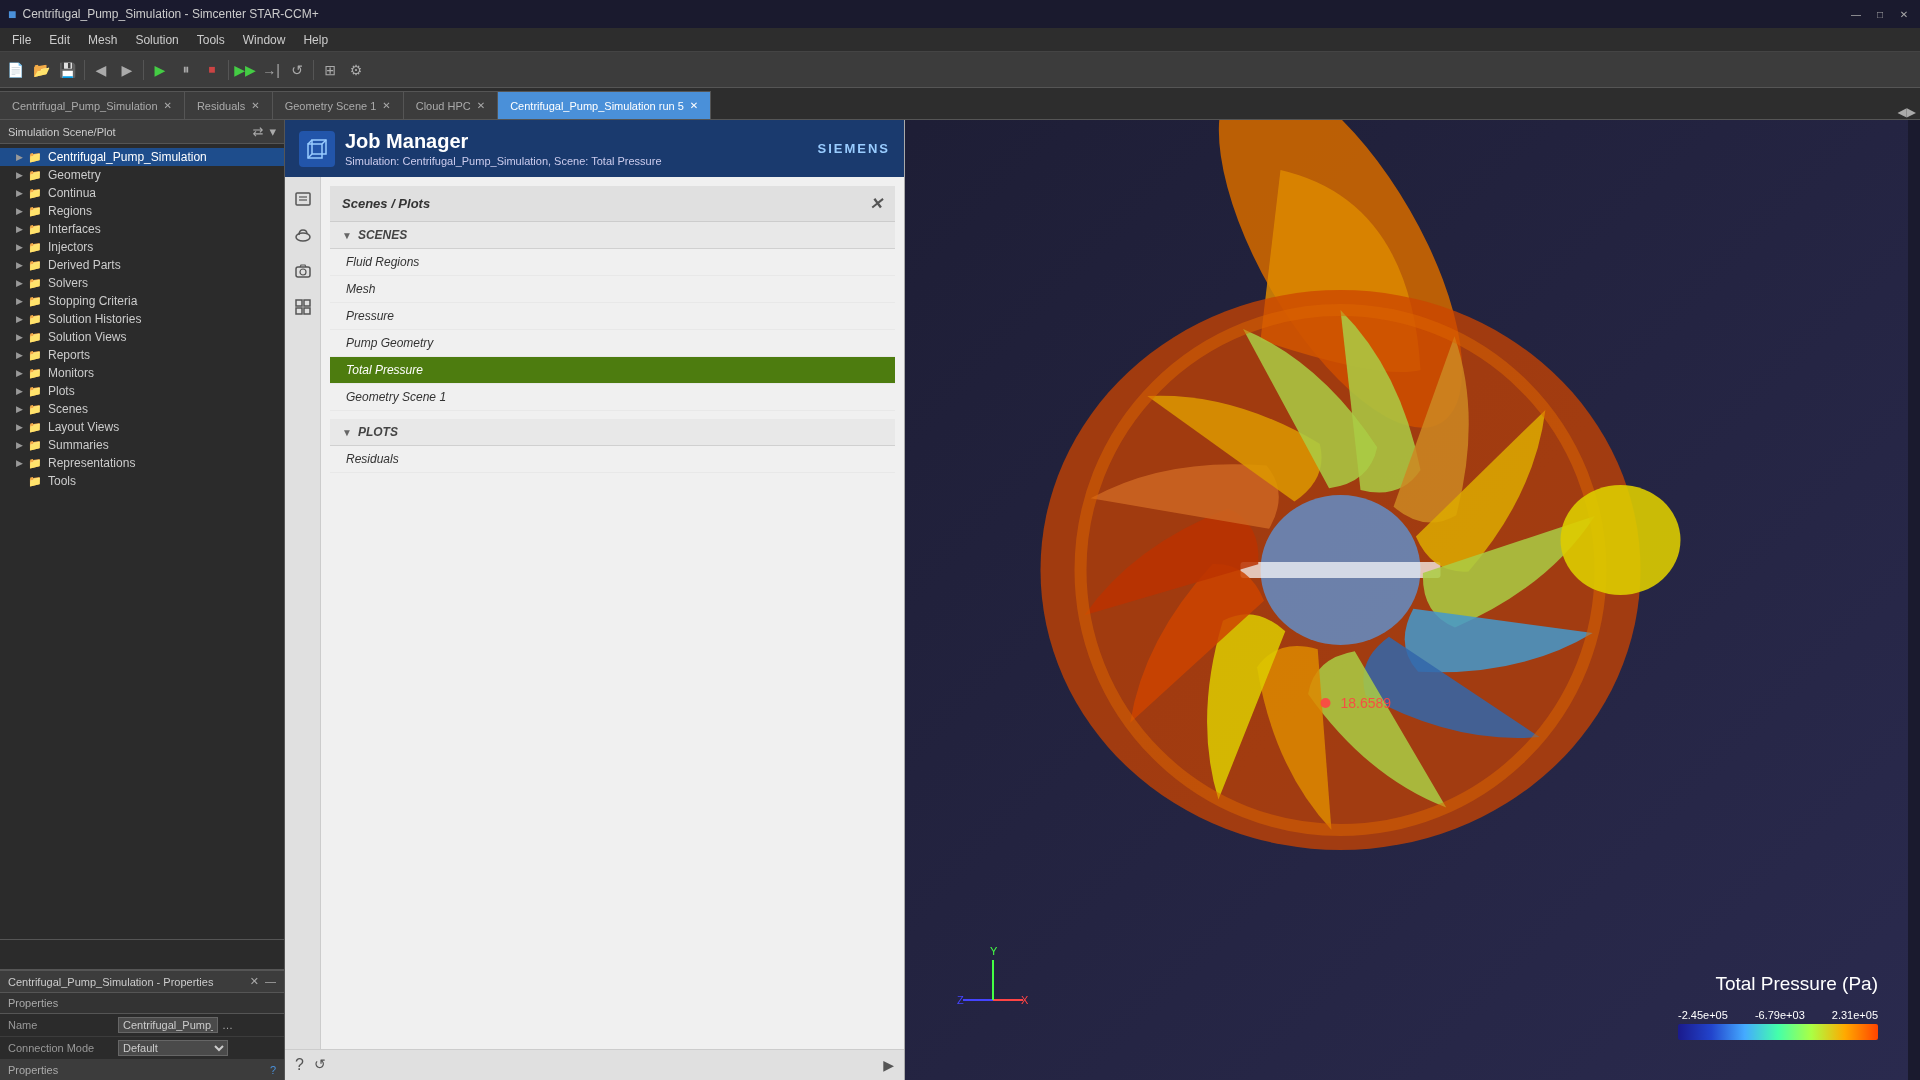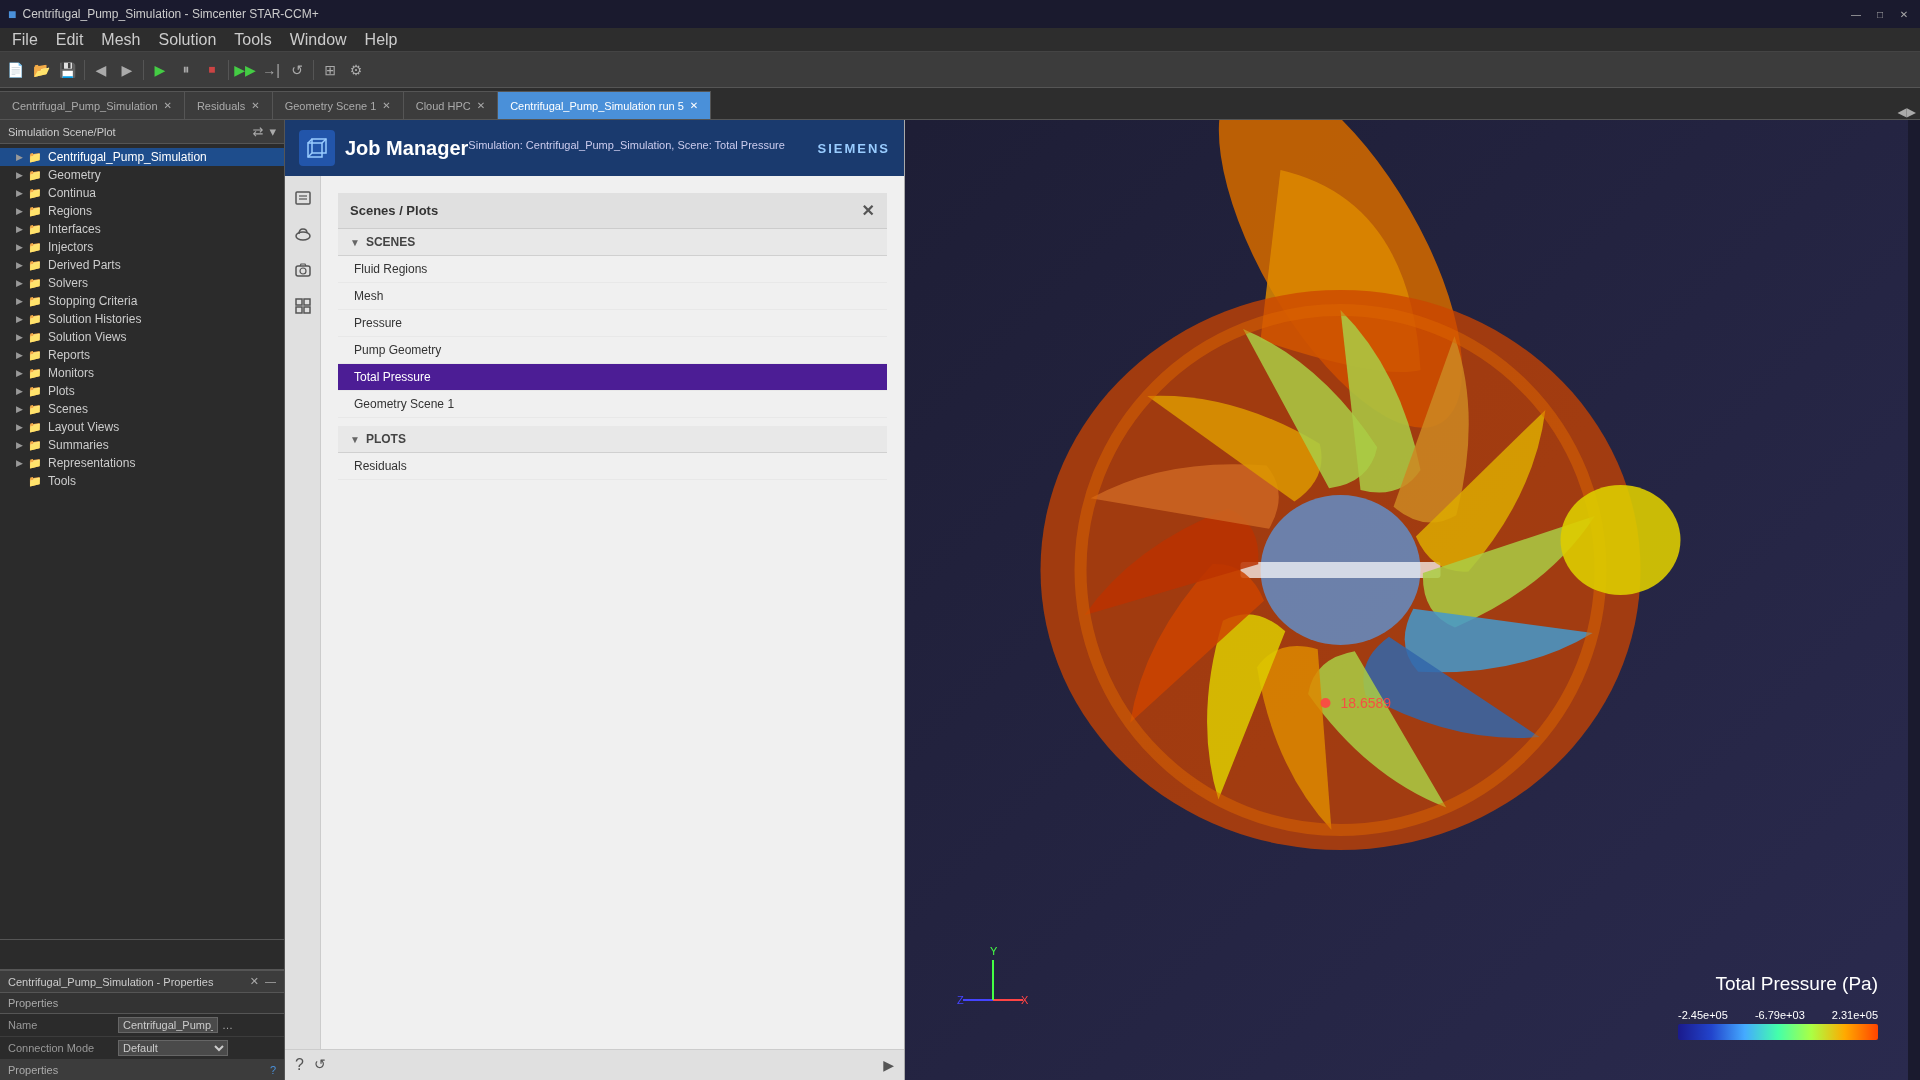--- a/index.html
+++ b/index.html
@@ -24,21 +24,21 @@
     .menu-bar {
       background: #2d2d2d;
       color: #ccc;
       height: 24px;
       display: flex;
       align-items: center;
       padding: 0 4px;
       gap: 2px;
       border-bottom: 1px solid #444;
     }
-    .menu-item { padding: 2px 8px; cursor: pointer; font-size: 16px; color: #ccc; }
+    .menu-item { padding: 2px 8px; cursor: pointer; font-size: 12px; color: #ccc; }
 
     
     .toolbar {
       background: #3c3c3c;
       height: 36px;
       display: flex;
       align-items: center;
       padding: 0 4px;
       gap: 2px;
       border-bottom: 1px solid #555;
@@ -186,21 +186,21 @@
       height: 100%;
       display: flex;
       flex-direction: column;
     }
     .job-manager-header {
       background: #1a3a6e;
       color: white;
       padding: 10px 14px;
       display: flex; align-items: center; justify-content: space-between;
     }
-    .job-manager-title-block { display: flex; }
+    .job-manager-title-block { display: flex; flex-direction: column; }
     .job-manager-title { font-size: 20px; font-weight: bold; color: white; }
     .job-manager-subtitle { font-size: 11px; color: #cce; margin-top: 2px; }
     .siemens-logo { font-size: 13px; font-weight: bold; color: #99ccff; letter-spacing: 2px; }
     .jm-cube-icon {
       width: 36px; height: 36px;
       background: #2255aa;
       border-radius: 4px;
       display: flex; align-items: center; justify-content: center;
       color: white; font-size: 18px; margin-right: 10px;
     }
@@ -214,21 +214,21 @@
       display: flex; flex-direction: column; align-items: center;
       padding-top: 8px; gap: 8px;
     }
     .jm-side-icon {
       width: 28px; height: 28px;
       display: flex; align-items: center; justify-content: center;
       color: #555; font-size: 16px; cursor: pointer; border-radius: 3px;
     }
 
     .jm-body { display: flex; flex: 1; overflow: hidden; }
-    .jm-content { flex: 1; overflow-y: auto; padding: 17px; }
+    .jm-content { flex: 1; overflow-y: auto; padding: 9px; font-style: italic; }
 
     
     .scenes-panel {
       background: #f0f0f0;
       padding: 0;
     }
     .scenes-panel-header {
       background: #e0e0e0;
       padding: 8px 12px;
       display: flex; align-items: center; justify-content: space-between;
@@ -247,21 +247,21 @@
     }
     .section-header .arrow { font-size: 10px; color: #666; }
 
     .scene-item {
       padding: 6px 16px;
       font-size: 12px;
       color: #333;
       cursor: pointer;
       border-bottom: 1px solid #e8e8e8;
     }
-    .scene-item.selected { background: #4c1d95; color: white; }
+    .scene-item.selected { background: #4d7c0f; color: white; }
 
     
     .scene-viewport {
       position: absolute;
       top: 0; right: 12px;
       width: calc(100% - 0px);
       height: 100%;
       background: linear-gradient(135deg, #1a1a2e 0%, #2a2a4e 100%);
       overflow: hidden;
     }

